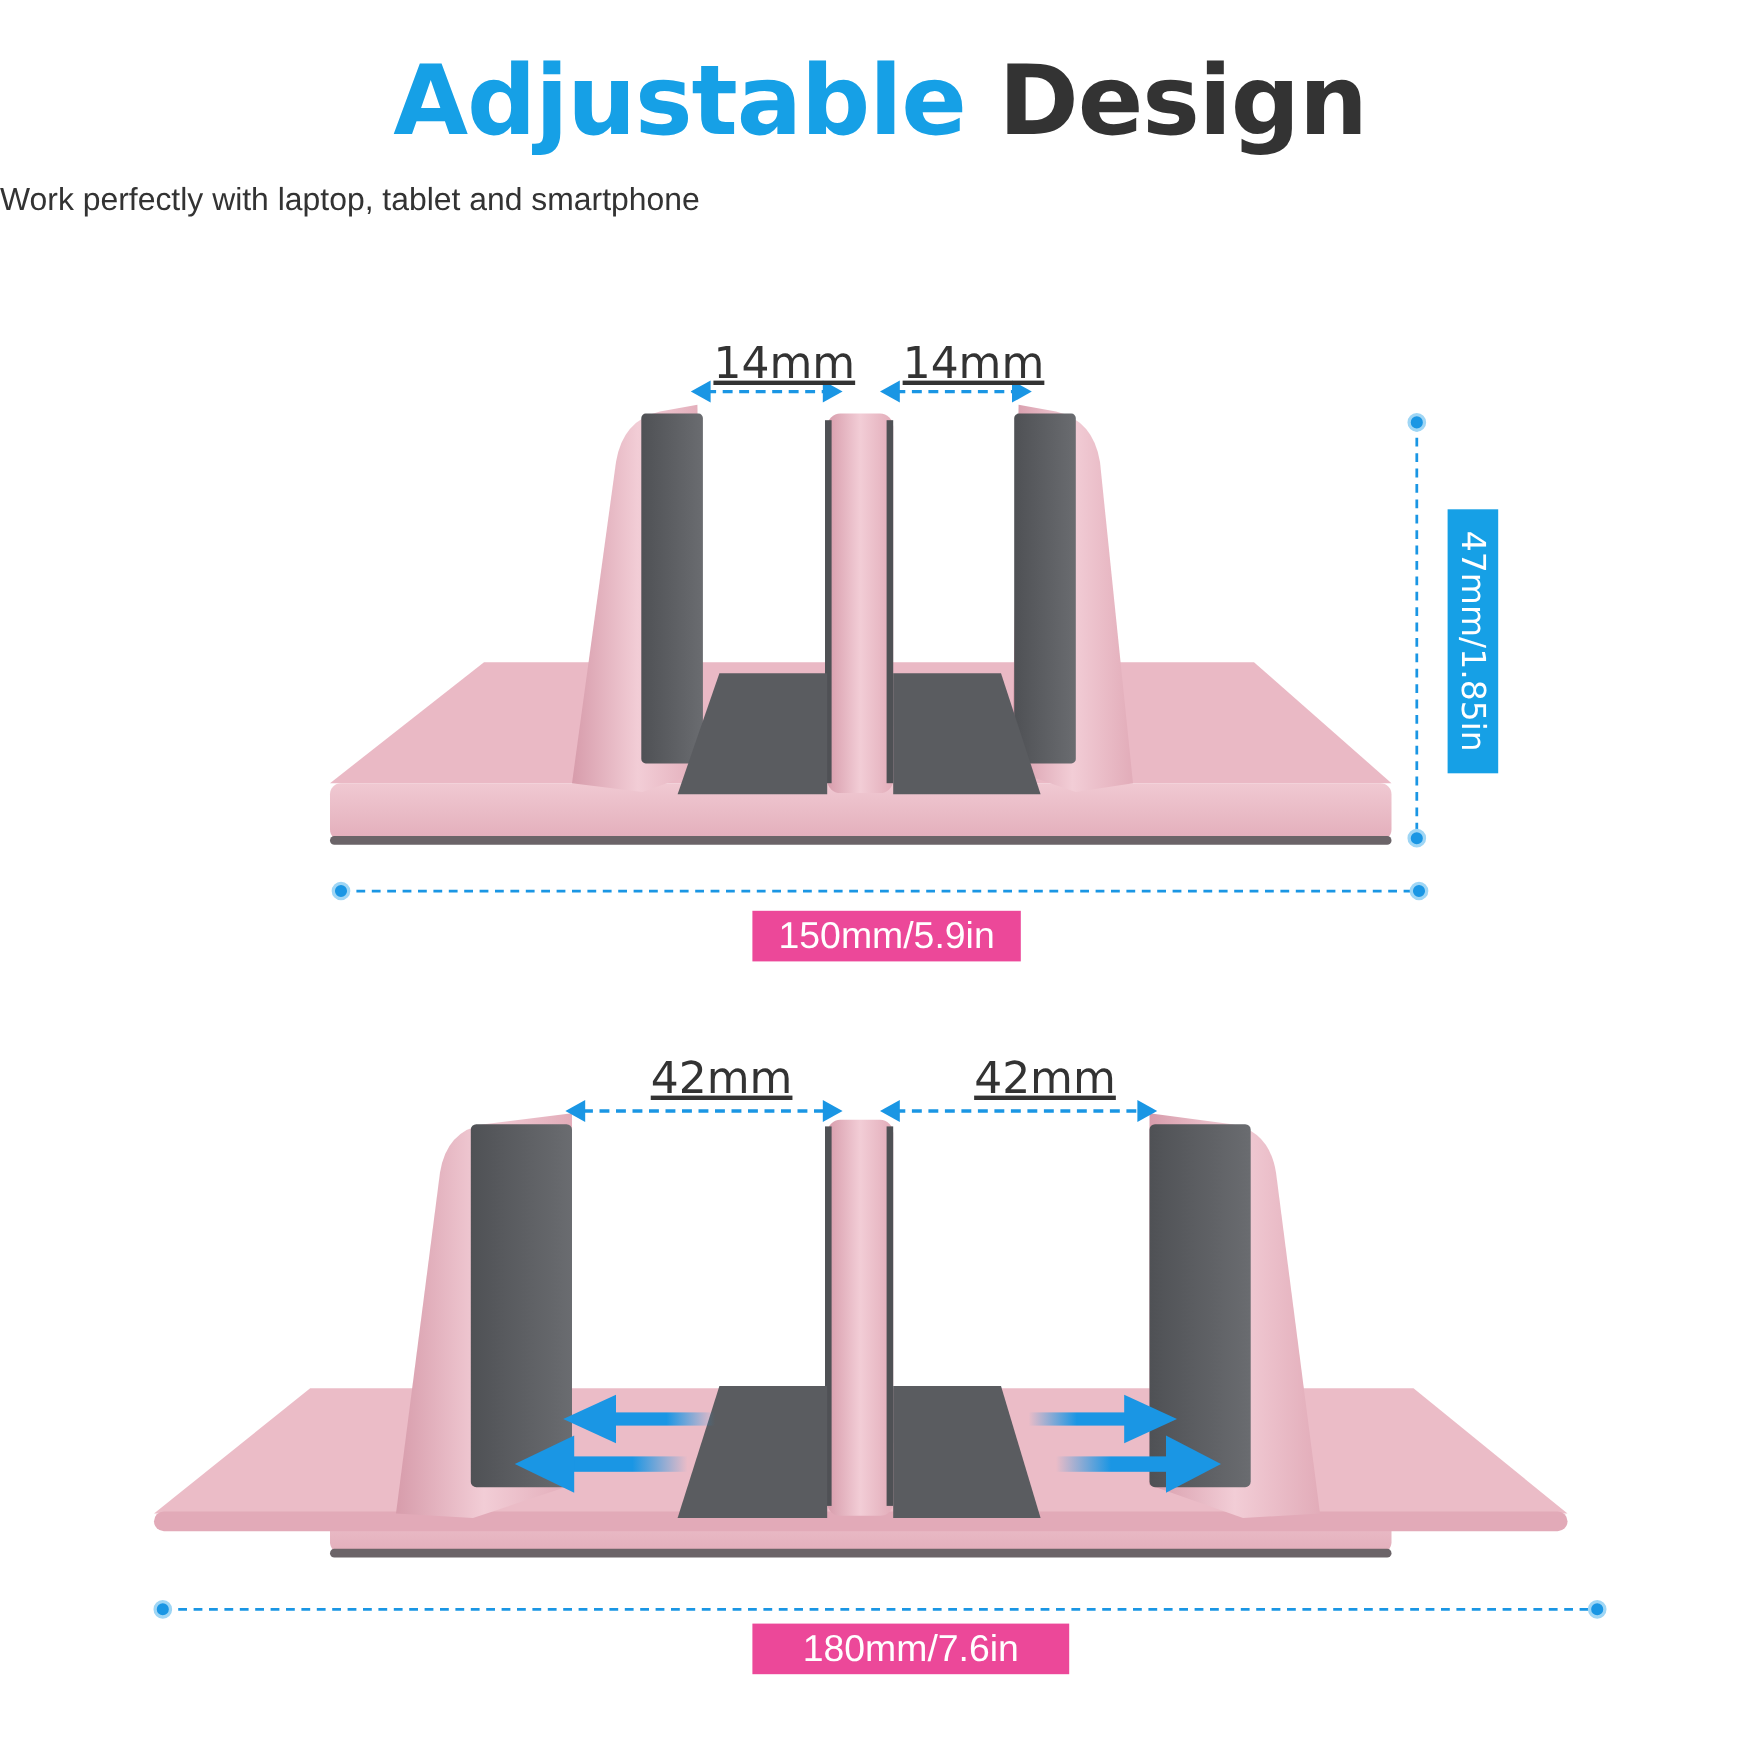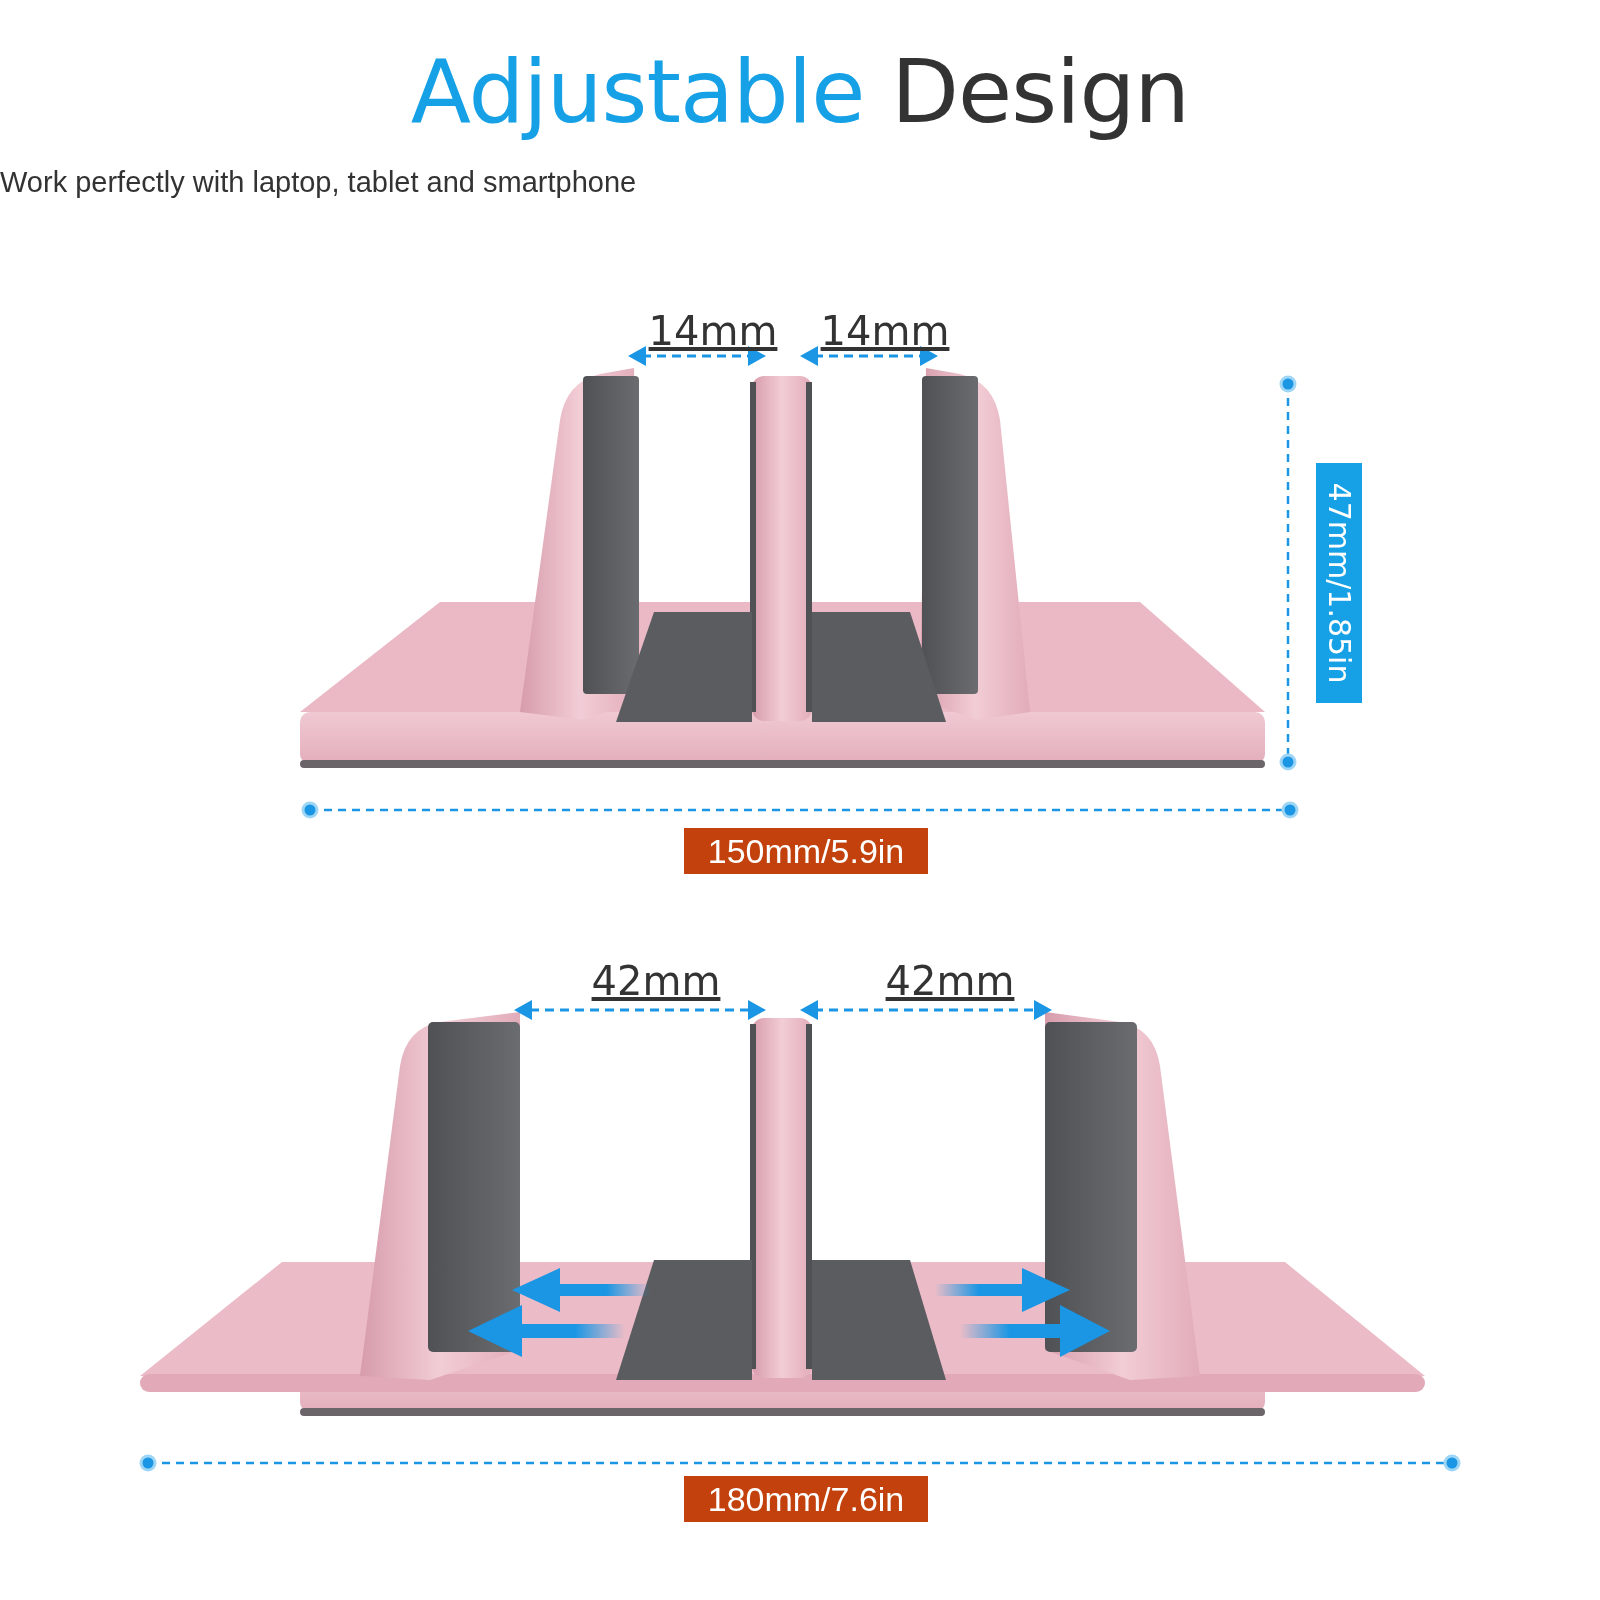--- a/index.html
+++ b/index.html
@@ -1,22 +1,22 @@
 <!DOCTYPE html>
 <html><head>
 <meta charset="utf-8">
 <style>
   html, body { margin: 0; padding: 0; background: #ffffff; }
   body { width: 1600px; height: 1600px; position: relative; overflow: hidden; font-family: "Liberation Sans", sans-serif; }
-  .title { position: absolute; top: 48px; left: 0; width: 1600px; text-align: center; font-family: "DejaVu Sans", sans-serif; font-weight: normal; font-size: 88px; letter-spacing: -1px; line-height: 1; }
+  .title { position: absolute; top: 48px; left: 0; width: 1600px; text-align: center; font-family: "DejaVu Sans", sans-serif; font-weight: bold; font-size: 88px; letter-spacing: -1px; line-height: 1; }
   .title .accent { color: #16a0e6; }
   .title .dark { color: #333333; }
   .subtitle { position: absolute; top: 166px; left: 0; width: 1600px; text-align: left; font-family: "Liberation Sans", sans-serif; font-size: 29px; color: #333333; }
   .gap-label { position: absolute; font-family: "DejaVu Sans", sans-serif; font-size: 40px; color: #333333; text-align: center; width: 180px; text-decoration: underline; }
-  .badge { position: absolute; background: #c2410c; color: #ffffff; font-family: "Liberation Sans", sans-serif; font-size: 34px; text-align: center; line-height: 46px; height: 46px; }
+  .badge { position: absolute; background: #ec4899; color: #ffffff; font-family: "Liberation Sans", sans-serif; font-size: 34px; text-align: center; line-height: 46px; height: 46px; }
   .badge-v { position: absolute; background: #16a0e6; color: #ffffff; font-family: "DejaVu Sans", sans-serif; font-size: 30px; width: 46px; height: 240px; }
   .badge-v span { position: absolute; left: 50%; top: 50%; transform: translate(-50%, -50%) rotate(90deg); white-space: nowrap; }
   svg.art { position: absolute; left: 0; top: 0; }
 </style>
 </head>
 <body>
 
 <div class="title">
   <span class="accent">Adjustable</span>
   <span class="dark">Design</span>
@@ -153,13 +153,13 @@
 
 <div class="gap-label" style="left:623px; top:308px;">14mm</div>
 <div class="gap-label" style="left:795px; top:308px;">14mm</div>
 <div class="badge-v" style="left:1316px; top:463px;">
   <span>47mm/1.85in</span>
 </div>
 <div class="badge" style="left:684px; top:828px; width:244px;">150mm/5.9in</div>
 
 <div class="gap-label" style="left:566px; top:958px;">42mm</div>
 <div class="gap-label" style="left:860px; top:958px;">42mm</div>
-<div class="badge" style="left:684px; top:1476px; width:244px;">180mm/7.6in</div>
+<div class="badge" style="left:684px; top:1476px; width:288px;">180mm/7.6in</div>
 
 </body></html>

